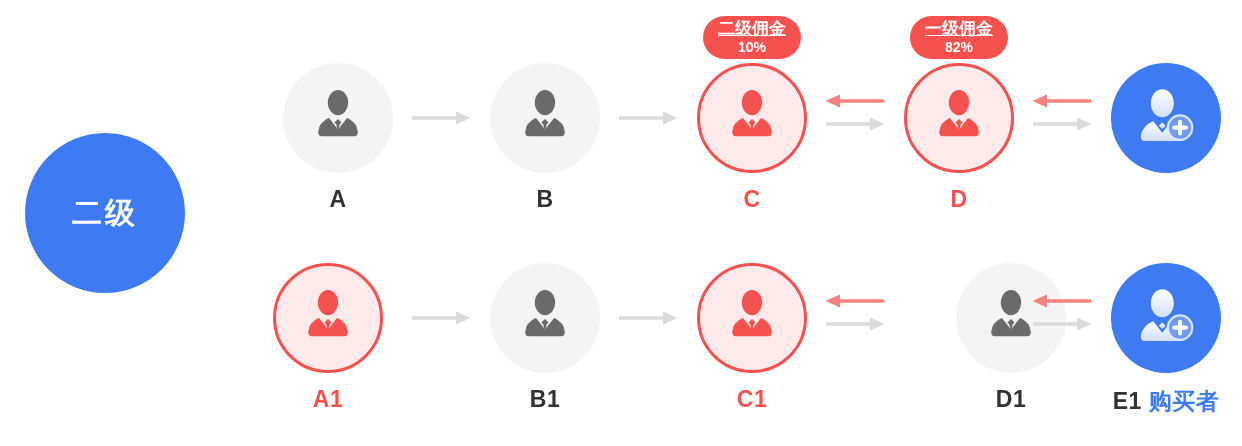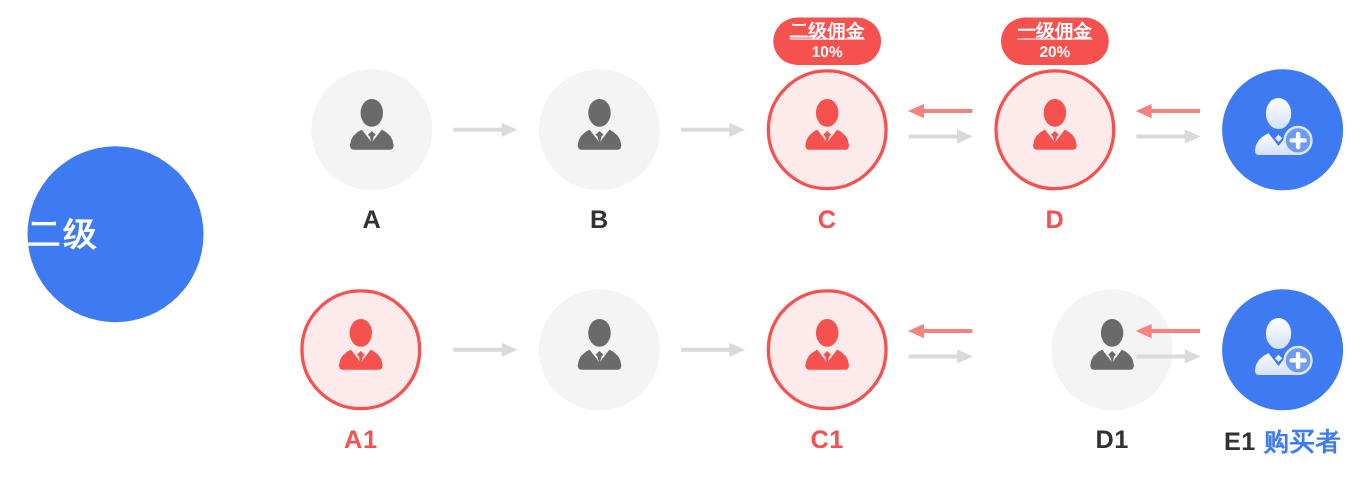--- a/index.html
+++ b/index.html
@@ -3,21 +3,21 @@
 <meta charset="utf-8">
 <style>
   html,body{margin:0;padding:0;background:#ffffff;}
   body{font-family:"Liberation Sans","DejaVu Sans",sans-serif;}
   .canvas{position:relative;width:1242px;height:446px;background:#ffffff;overflow:hidden;}
 
   
   .level-circle{
     position:absolute;left:25px;top:133px;width:160px;height:160px;
     background:#3e7bf3;border-radius:50%;
-    display:flex;align-items:center;justify-content:flex-start;
+    display:flex;align-items:center;justify-content:center;
     color:#ffffff;font-size:30px;font-weight:bold;letter-spacing:3px;
   }
 
   
   .node{position:absolute;width:110px;text-align:center;}
   .node .circle{
     width:110px;height:110px;border-radius:50%;box-sizing:border-box;
     display:flex;align-items:center;justify-content:center;
   }
   .node.normal .circle{background:#f4f4f5;color:#6a6a6a;--notch:#f4f4f5;}
@@ -84,21 +84,21 @@
   <div class="level-circle">
     <span>二级</span>
   </div>
 
   <div class="badge" style="left:703px;top:16px">
     <div class="badge-title">二级佣金</div>
     <div class="badge-value">10%</div>
   </div>
   <div class="badge" style="left:910px;top:16px">
     <div class="badge-title">一级佣金</div>
-    <div class="badge-value">20%</div>
+    <div class="badge-value">82%</div>
   </div>
 
   <div class="node normal" style="left:283px;top:63px">
     <div class="circle">
       <svg class="person-svg">
           <use href="#icon-person"></use>
         </svg>
     </div>
     <div class="label">A</div>
   </div>
@@ -172,20 +172,21 @@
         </svg>
     </div>
     <div class="label">A1</div>
   </div>
   <div class="node normal" style="left:490px;top:263px">
     <div class="circle">
       <svg class="person-svg">
           <use href="#icon-person"></use>
         </svg>
     </div>
+    <div class="label">B1</div>
   </div>
   <div class="node highlight" style="left:697px;top:263px">
     <div class="circle">
       <svg class="person-svg">
           <use href="#icon-person"></use>
         </svg>
     </div>
     <div class="label">C1</div>
   </div>
   <div class="node normal" style="left:956px;top:263px">

